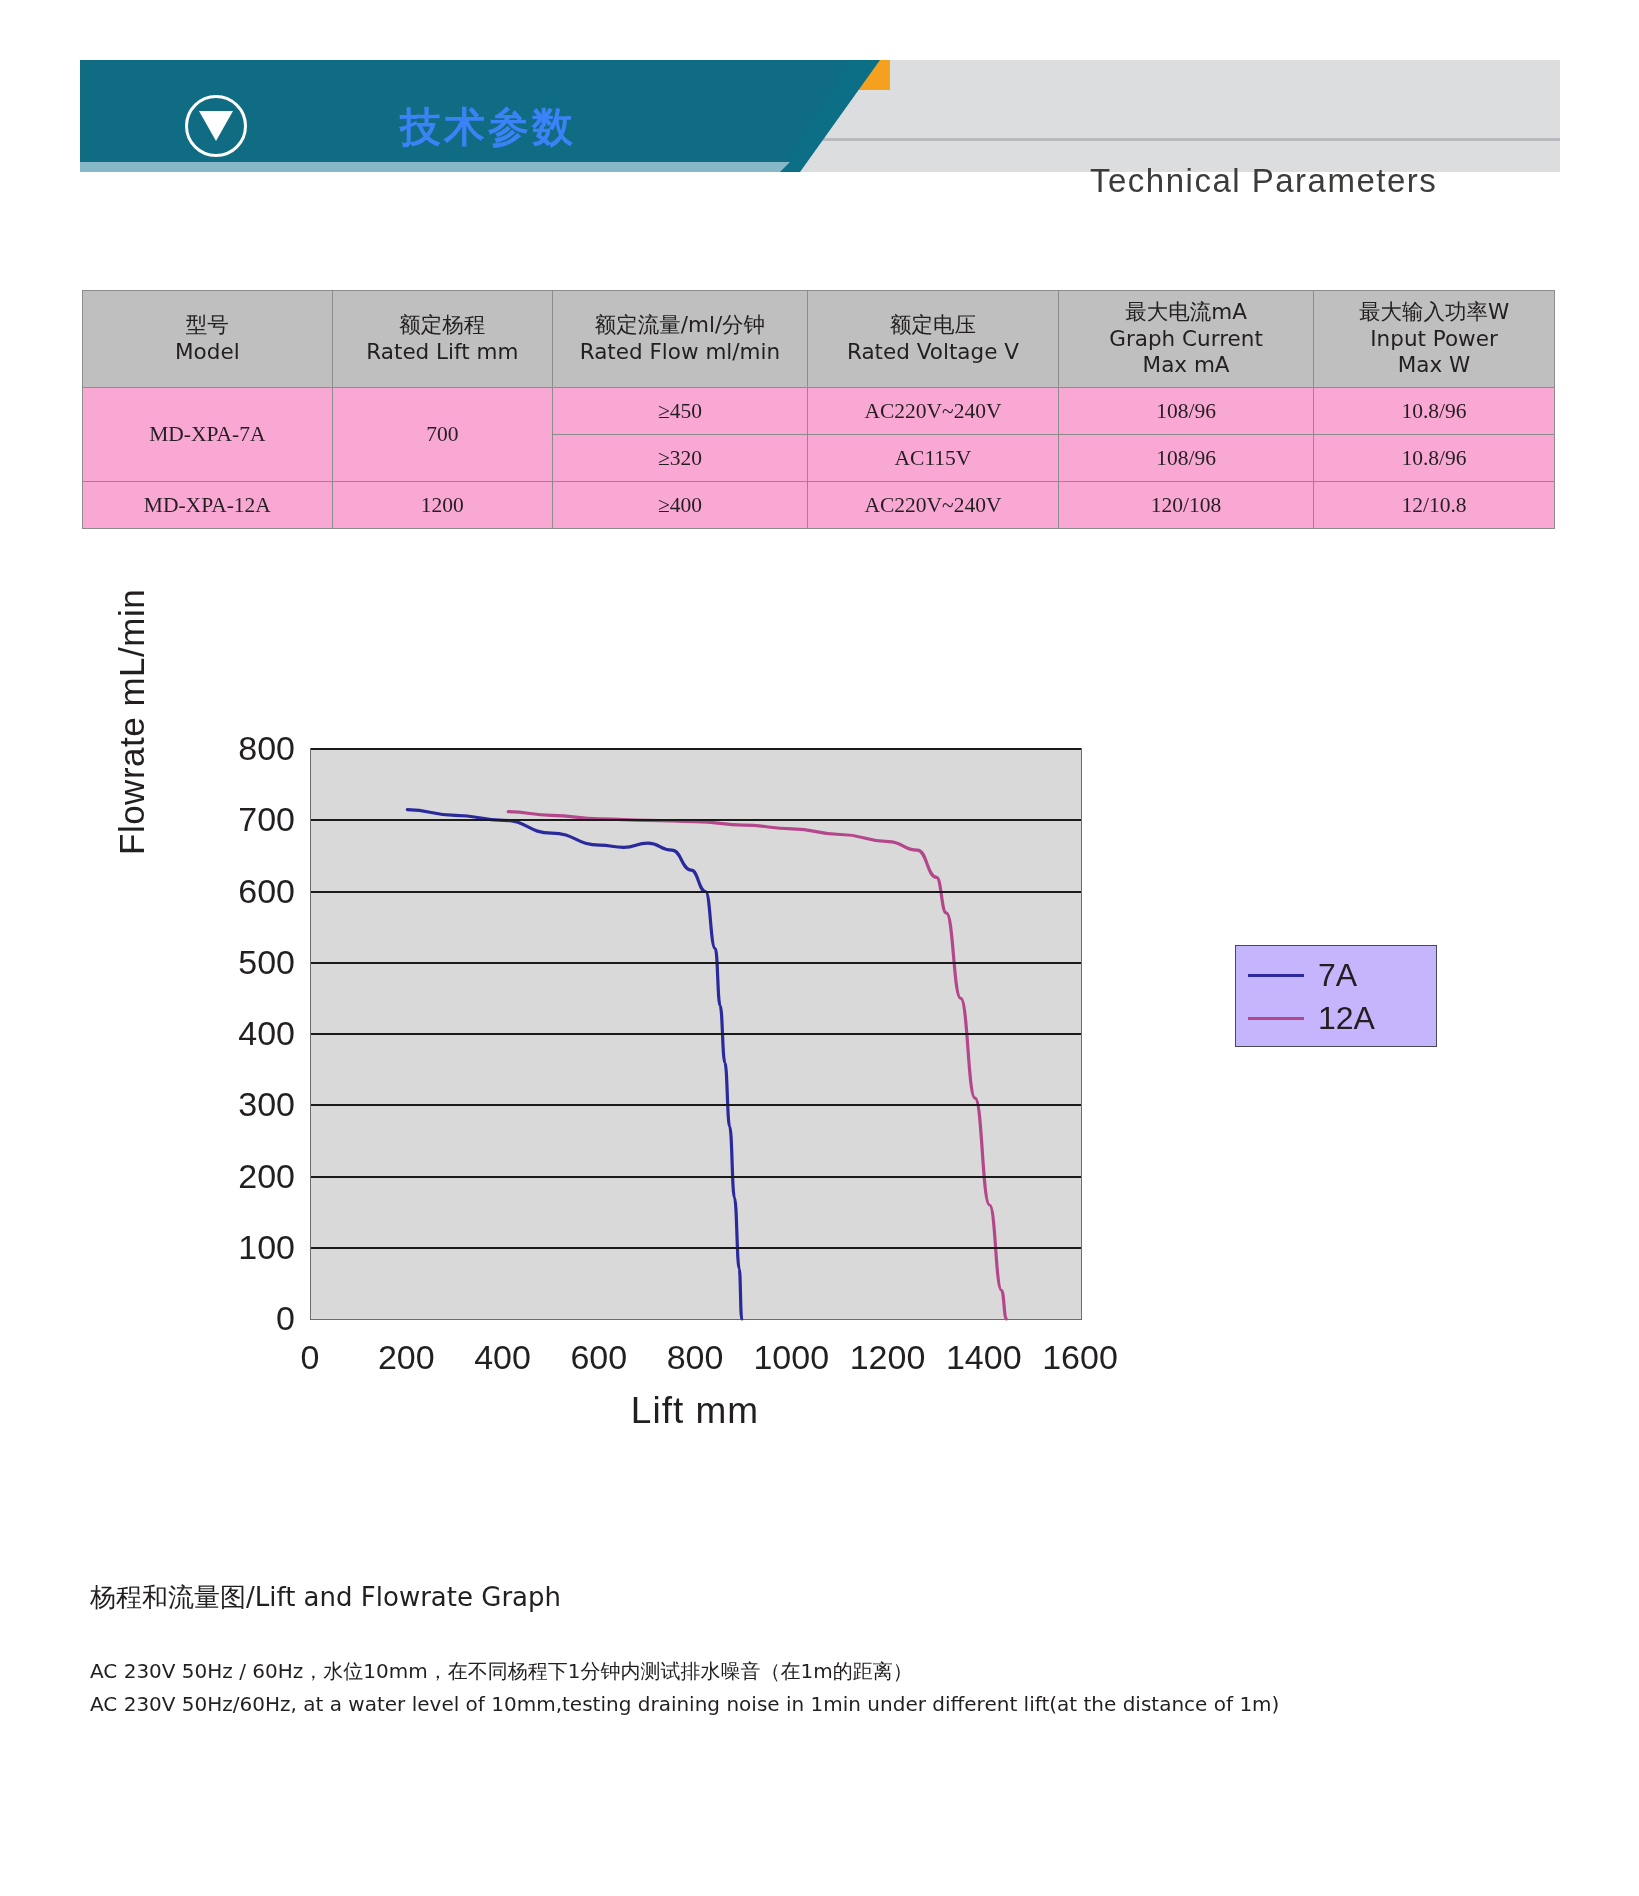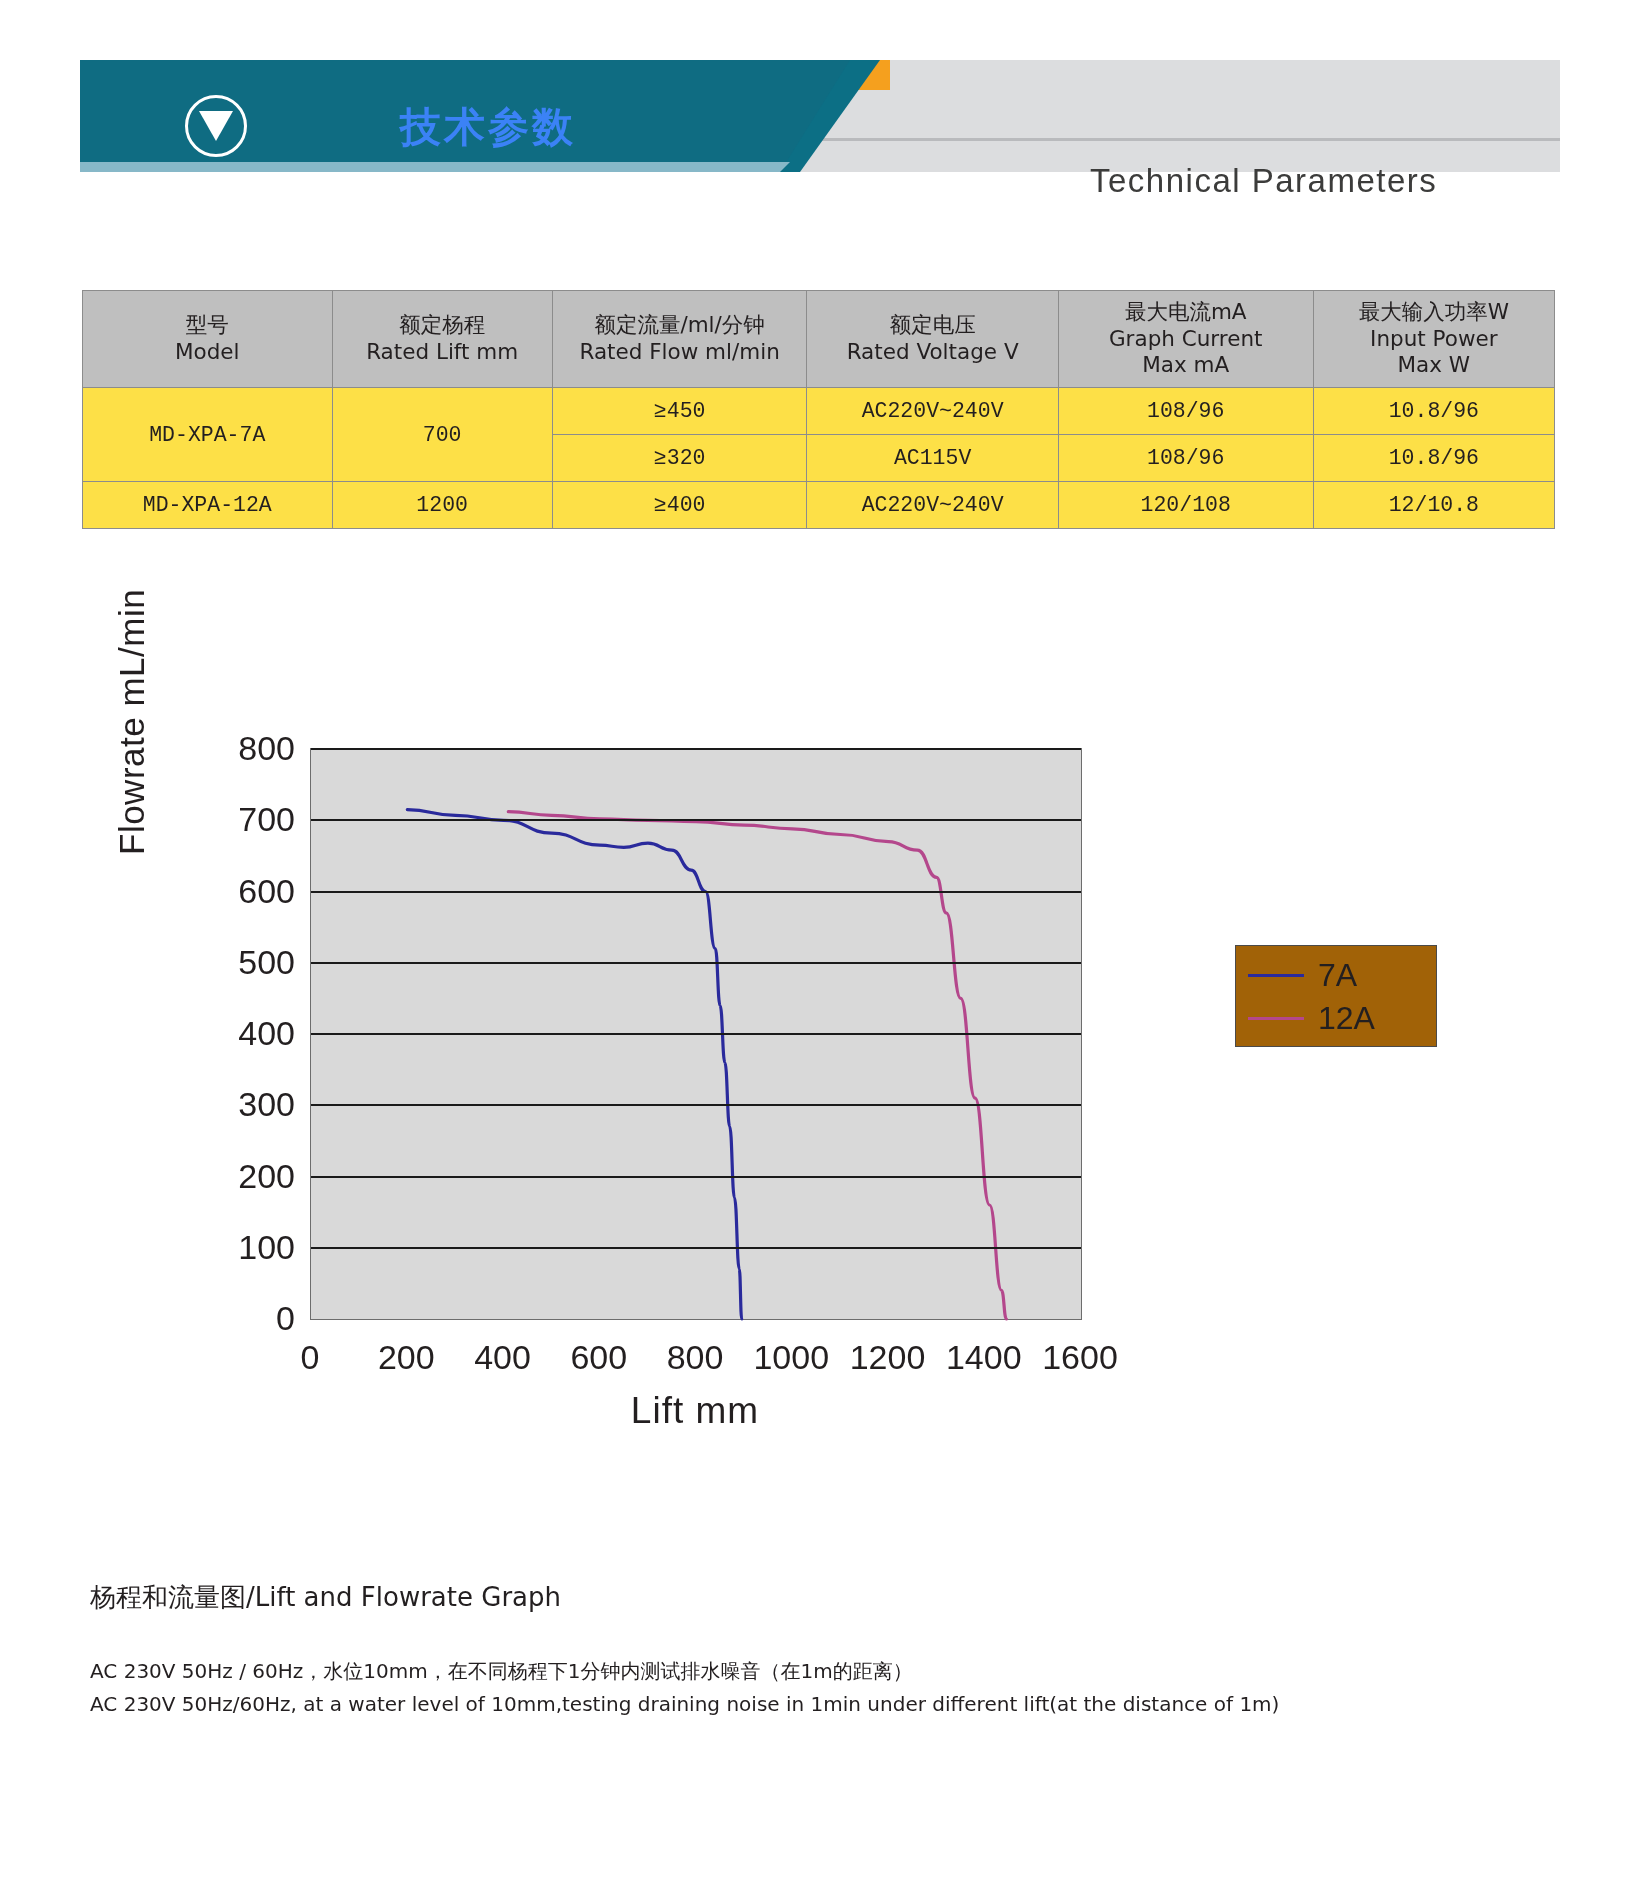--- a/index.html
+++ b/index.html
@@ -125,22 +125,22 @@
     background: #bfbfbf;
     height: 96px;
     line-height: 1.25;
     font-size: 21.5px;
     padding: 0 4px;
     font-family: "DejaVu Sans", "Liberation Sans", sans-serif;
   }
   .spec-table tbody td {
     height: 44px;
     font-size: 21.5px;
-    background: #fde047;
-    font-family: Liberation Mono, monospace;
+    background: #f9a8d4;
+    font-family: Liberation Serif, serif;
   }
   .th-line { display: block; }
 
   
   .chart-wrap {
     position: absolute;
     left: 150px;
     top: 700px;
     width: 1330px;
     height: 730px;
@@ -201,21 +201,21 @@
     letter-spacing: 1px;
     transform: translateX(-50%);
   }
   .legend {
     position: absolute;
     left: 1085px;
     top: 245px;
     width: 200px;
     height: 100px;
     border: 1px solid #4a4a4a;
-    background: #a16207;
+    background: #c4b5fd;
   }
   .legend-row {
     position: absolute;
     left: 12px;
     height: 34px;
     display: flex;
     align-items: center;
     gap: 14px;
   }
   .legend-row:nth-child(1) { top: 12px; }

